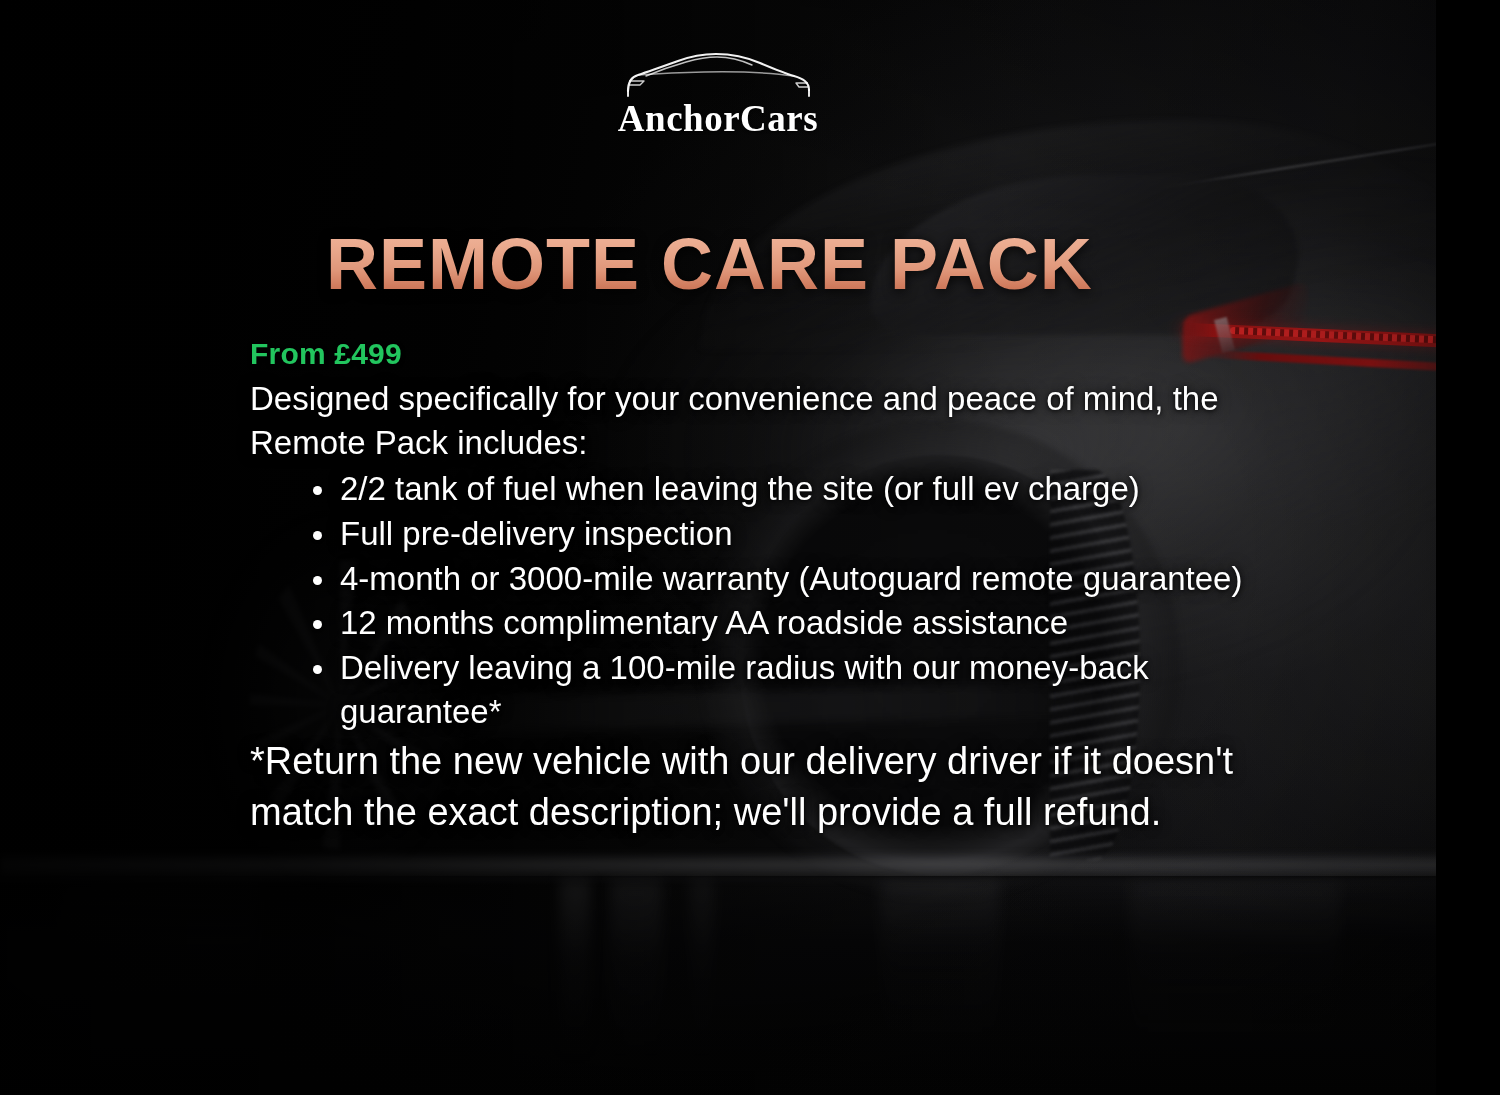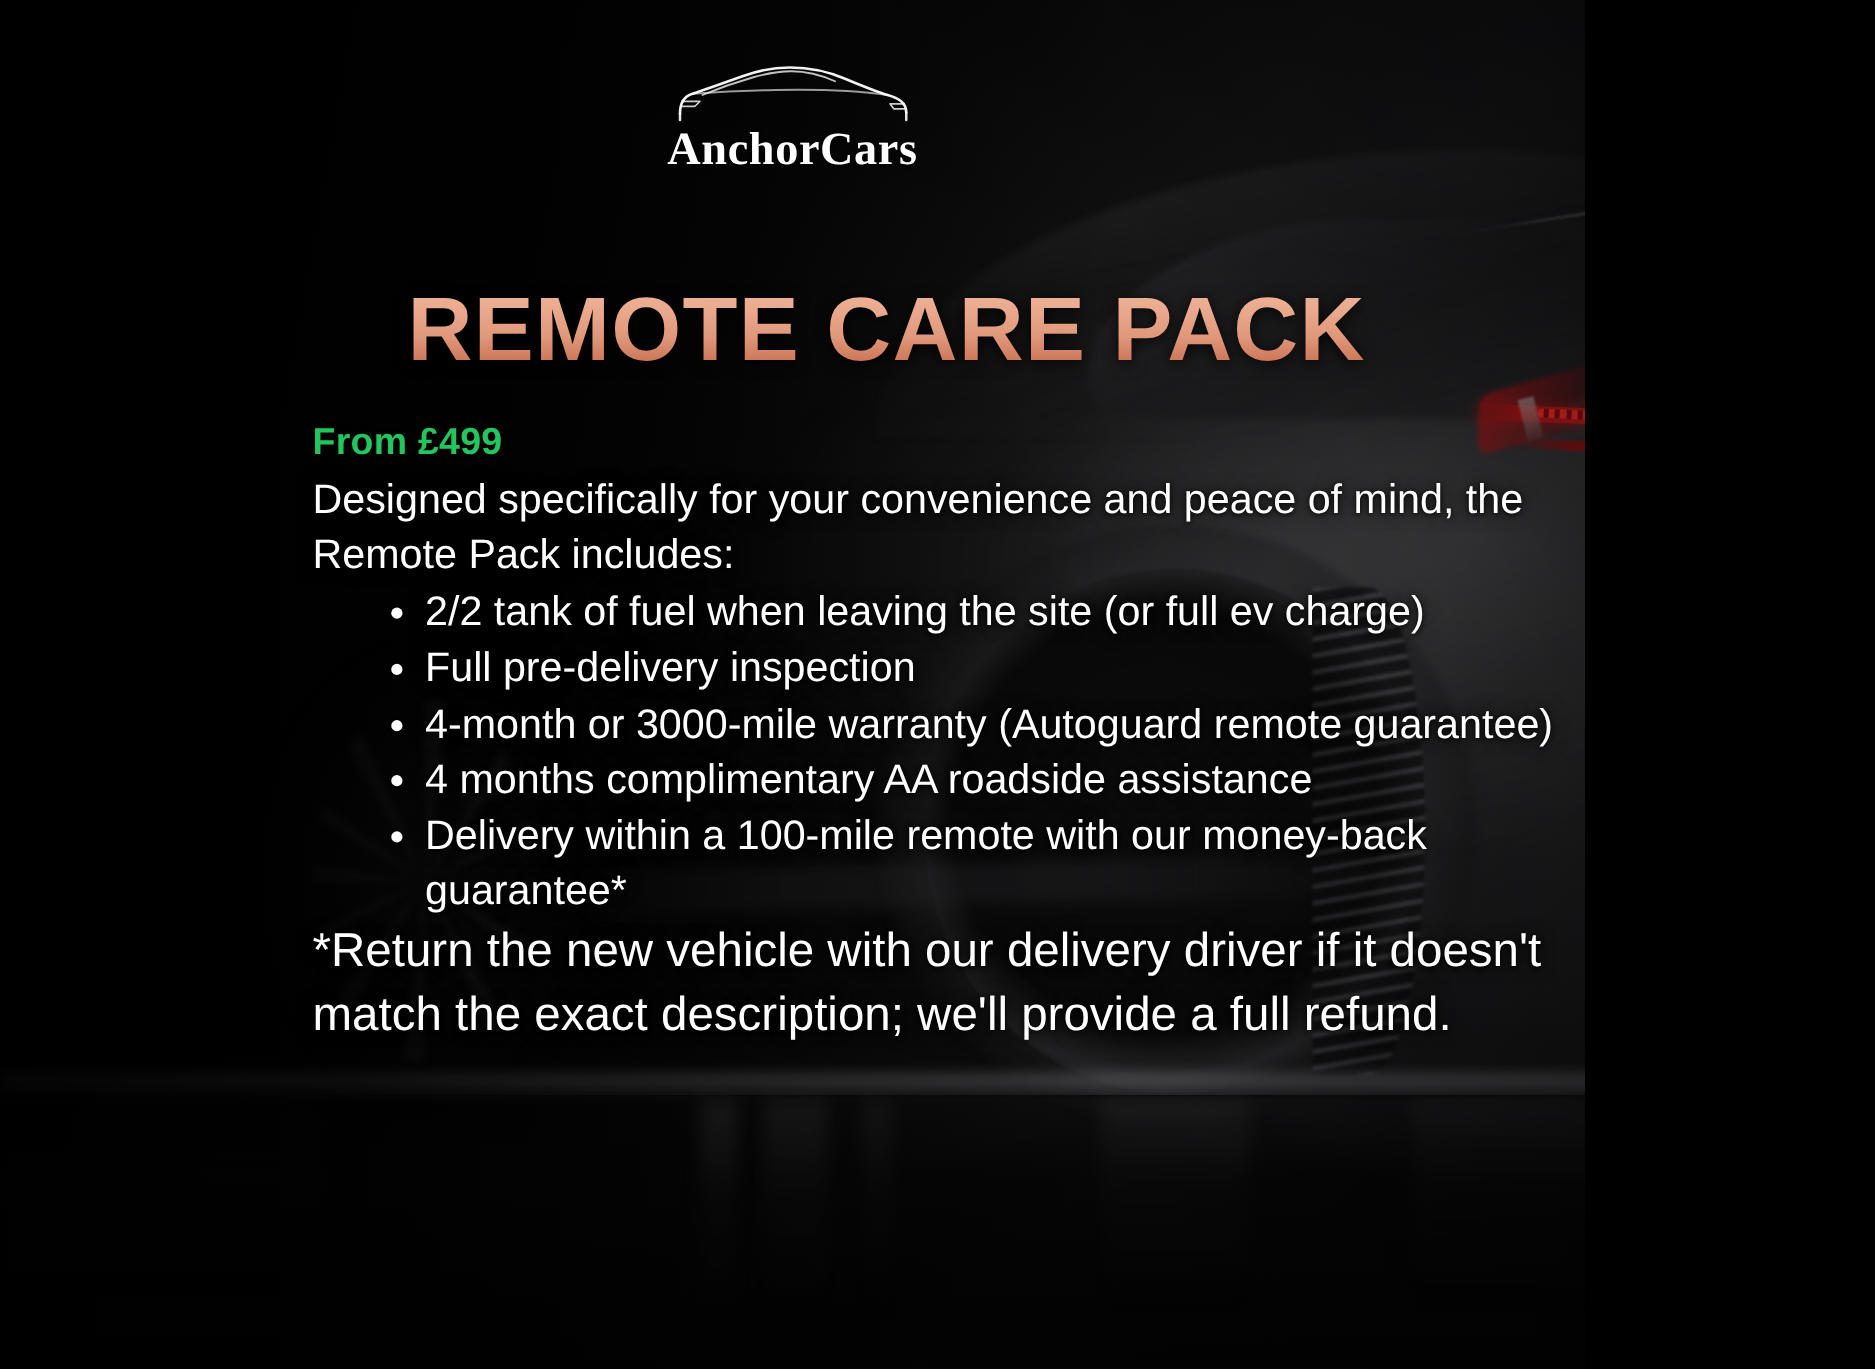--- a/index.html
+++ b/index.html
@@ -2,21 +2,21 @@
 <html><head>
 <meta charset="utf-8">
 <style>
   html, body {
     margin: 0;
     padding: 0;
     background: #000;
   }
   #poster {
     position: relative;
-    width: 1268px;
+    width: 1436px;
     height: 1095px;
     overflow: hidden;
     background: #040404;
     font-family: "Liberation Sans", sans-serif;
     text-decoration: underline;
   }
 
   
   .bg { position: absolute; inset: 0; overflow: hidden; }
 
@@ -332,20 +332,20 @@
 
     <div class="headline">REMOTE CARE PACK</div>
 
     <div class="copy">
       <div class="price">From £499</div>
       <div class="intro">Designed specifically for your convenience and peace of mind, the Remote Pack includes:</div>
       <ul class="bullets">
         <li>2/2 tank of fuel when leaving the site (or full ev charge)</li>
         <li>Full pre-delivery inspection</li>
         <li>4-month or 3000-mile warranty (Autoguard remote guarantee)</li>
-        <li>4 months complimentary AA roadside assistance</li>
-        <li>Delivery within a 100-mile remote with our money-back guarantee*</li>
+        <li>12 months complimentary AA roadside assistance</li>
+        <li>Delivery leaving a 100-mile radius with our money-back guarantee*</li>
       </ul>
       <div class="footnote">*Return the new vehicle with our delivery driver if it doesn't match the exact description; we'll provide a full refund.</div>
     </div>
 
   </div>
 </div>
 
 </body></html>

